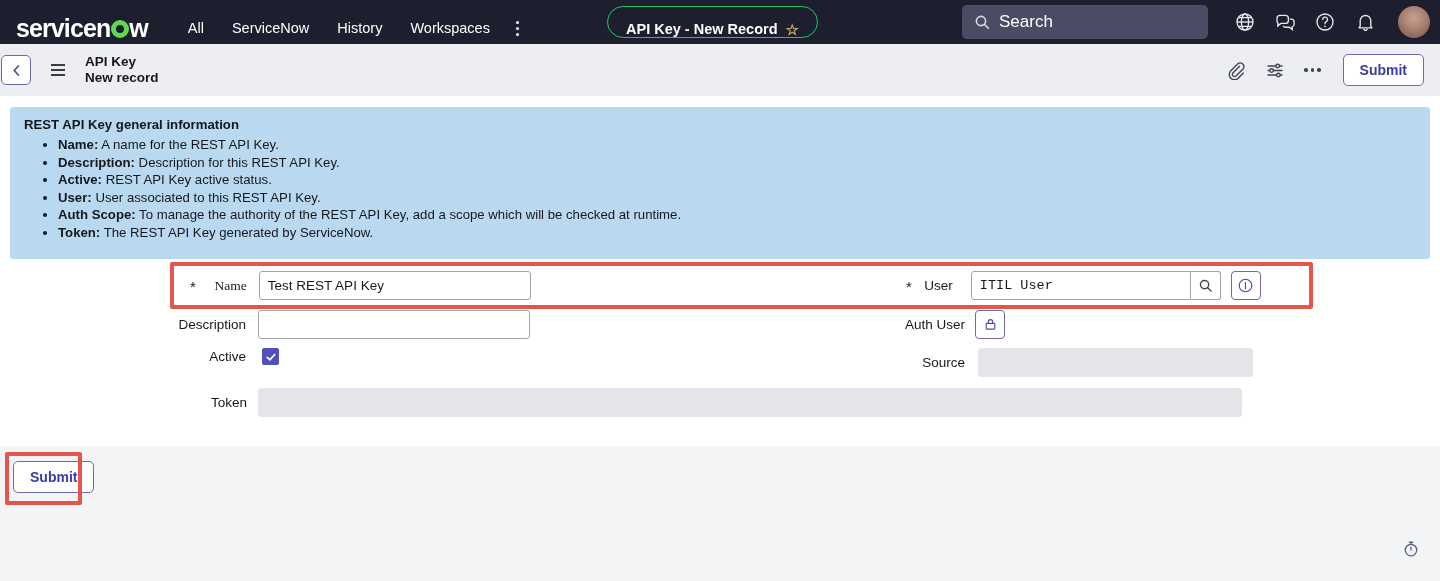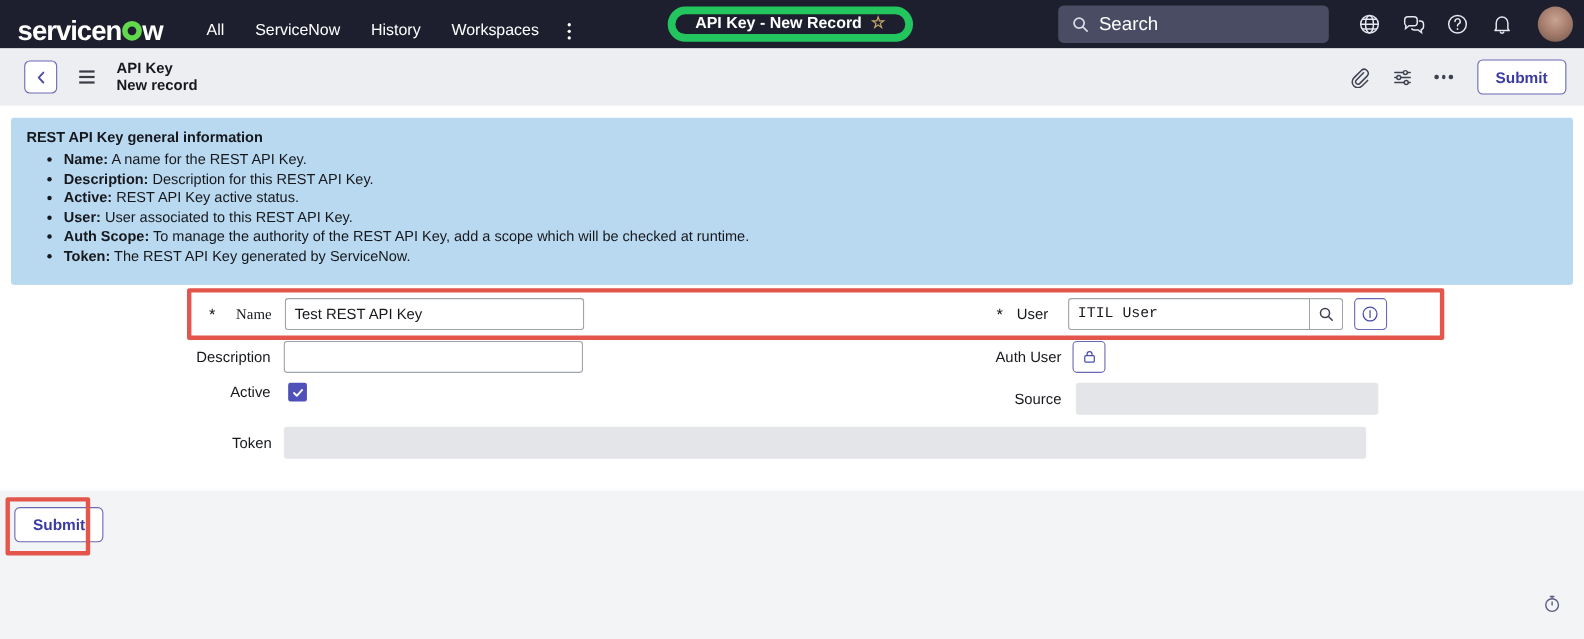--- a/index.html
+++ b/index.html
@@ -72,24 +72,24 @@
     width: 3px; height: 3px; border-radius: 50%;
     background: #ffffff; display: block;
   }
 
   .tabchip {
     position: absolute;
     left: 607px;
     top: 6px;
     height: 32px;
     display: flex;
-    align-items: flex-start;
+    align-items: flex-end;
     gap: 8px;
     padding: 0 18px;
-    border: 7px solid #22c55e;
+    border: 1px solid #22c55e;
     border-radius: 16px;
     color: #ffffff;
     font-size: 14.5px;
     font-weight: 700;
     cursor: pointer;
     white-space: nowrap;
   }
   .star-icon { color: #c8a96a; font-size: 15px; line-height: 1; }
 
   .searchwrap {
@@ -162,21 +162,21 @@
     cursor: pointer;
     filter: blur(0.4px);
   }
 
   
   .rec-toolbar {
     height: 52px;
     background: #eceef1;
     display: flex;
     align-items: center;
-    padding: 0 16px 0 22px;
+    padding: 0 16px 0 1px;
     position: relative;
   }
   .backbtn {
     width: 30px; height: 30px;
     border: 1px solid #6b68b5;
     border-radius: 5px;
     background: #ffffff;
     display: flex; align-items: center; justify-content: center;
     cursor: pointer;
     color: #4b4ca8;

